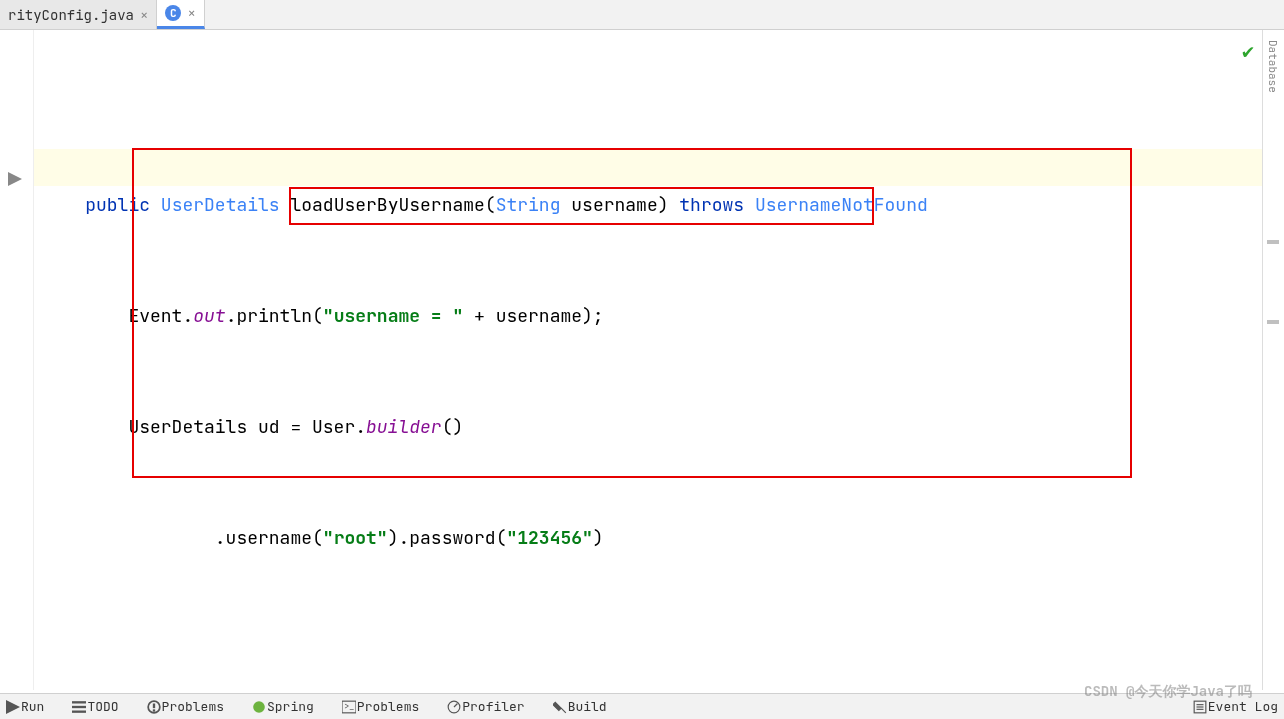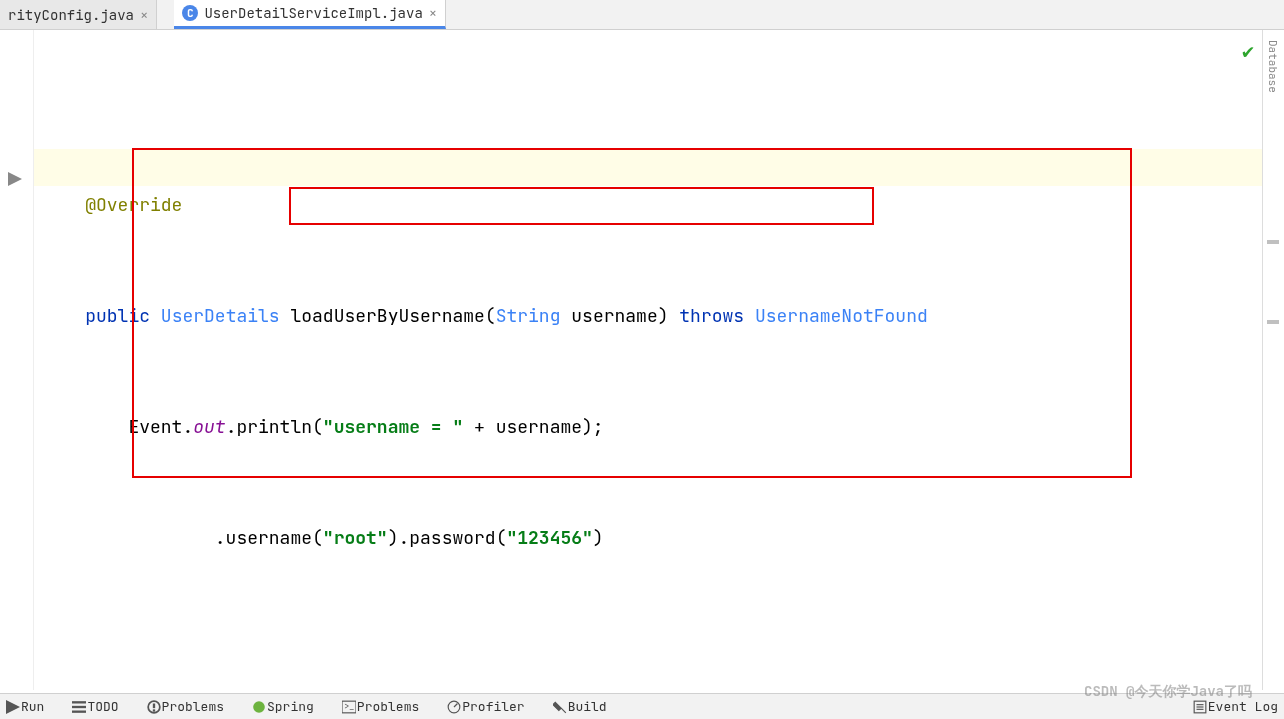--- a/index.html
+++ b/index.html
@@ -12,21 +12,20 @@
   height: 719px;
   overflow: hidden;
   position: relative;
 }
 .tabs {
   display: flex;
   height: 30px;
   background: #f2f2f2;
   border-bottom: 1px solid #d0d0d0;
   align-items: stretch;
-  gap: 17px;
 }
 .tab {
   display: flex;
   align-items: center;
   padding: 0 8px;
   border-right: 1px solid #d0d0d0;
   background: #e8e8e8;
   font-size: 14px;
   color: #333;
   gap: 6px;
@@ -141,39 +140,38 @@
 </head>
 <body>
 
 <div class="tabs">
   <div class="tab">
     <span>rityConfig.java</span>
     <span class="close-x">×</span>
   </div>
   <div class="tab active">
     <span class="file-icon-c">C</span>
-    <span>UserDetailServiceImpl.java</span>
     <span class="close-x">×</span>
   </div>
 </div>
 
 <div class="editor-wrap">
   <div class="gutter">
     <div class="play-gutter">
       <svg viewBox="0 0 10 10">
           <polygon points="0,0 10,5 0,10" fill="#888"></polygon>
         </svg>
     </div>
   </div>
   <div class="editor">
     <div class="highlight-line" style="top:119px"></div>
 
-    <div class="code-line">    <span class="ann">@Override</span></div>
     <div class="code-line">    <span class="kw">public</span> <span class="id">UserDetails</span> <span class="mth">loadUserByUsername</span>(<span class="id">String</span> <span>username</span>) <span class="kw">throws</span> <span class="id">UsernameNotFound</span></div>
     <div class="code-line">        <span>Event.</span><span class="st">out</span><span>.println(</span><span class="str">"username = "</span><span> + username);</span></div>
+    <div class="code-line">        <span>UserDetails ud = User.</span><span class="st">builder</span><span>()</span></div>
     <div class="code-line">                .<span class="mth">username</span>(<span class="str">"root"</span>)<span>.password(</span><span class="str">"123456"</span><span>)</span></div>
     
     
     
     
     
     
     
     
     

